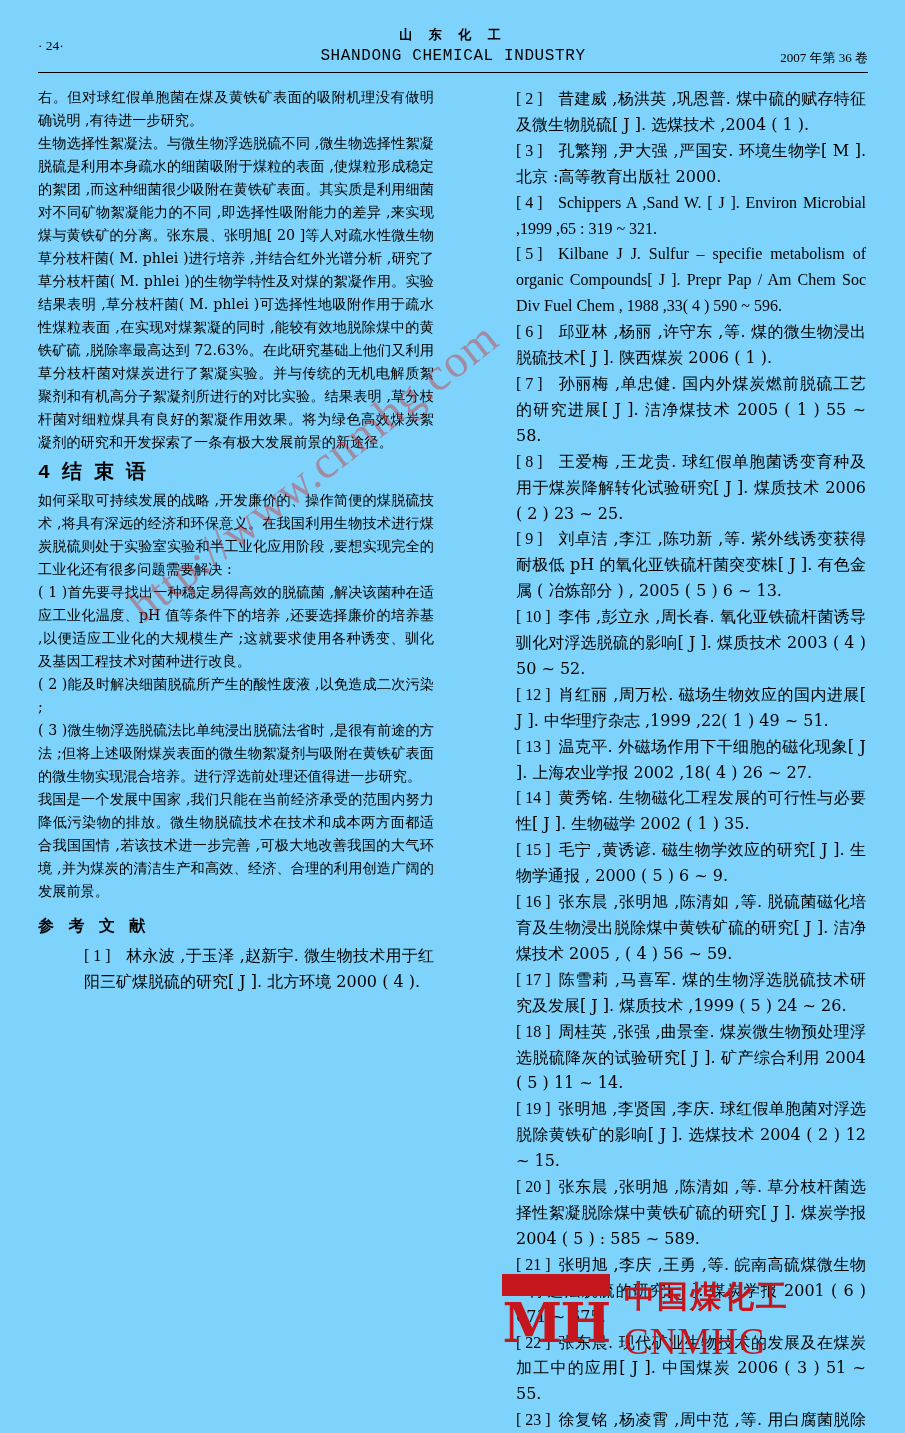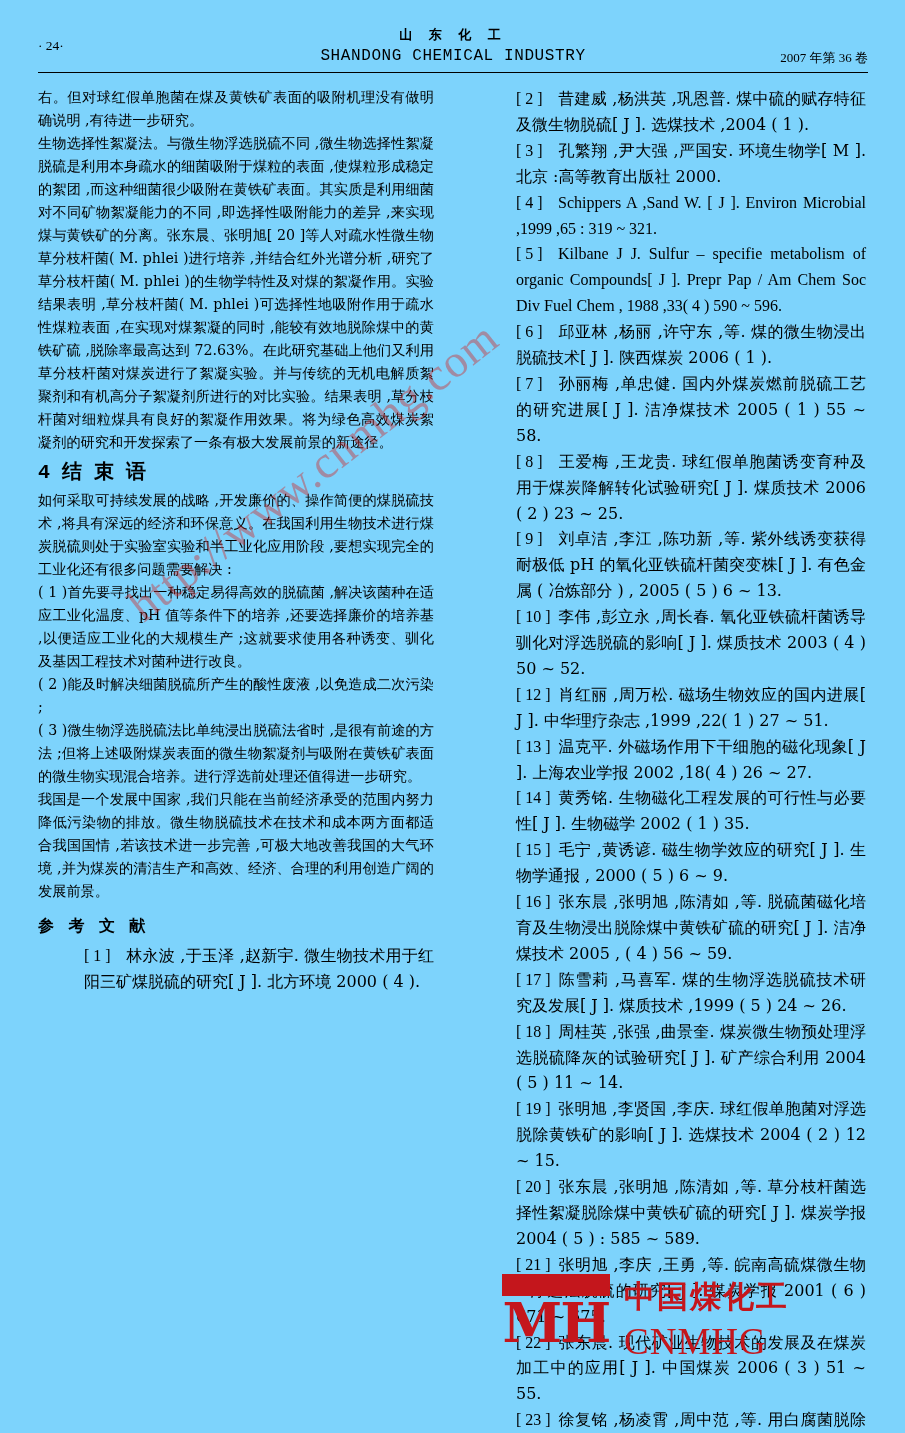--- a/index.html
+++ b/index.html
@@ -238,21 +238,21 @@
   <div class="col col-right">
     <p class="ref"><span class="lbl">[ 2 ]</span><span>昔建威 ,杨洪英 ,巩恩普. 煤中硫的赋存特征及微生物脱硫[ J ]. 选煤技术 ,2004 ( 1 ).</span></p>
     <p class="ref"><span class="lbl">[ 3 ]</span><span>孔繁翔 ,尹大强 ,严国安. 环境生物学[ M ]. 北京 :高等教育出版社 2000.</span></p>
     <p class="ref en"><span class="lbl">[ 4 ]</span><span>Schippers A ,Sand W. [ J ]. Environ Microbial ,1999 ,65 : 319 ~ 321.</span></p>
     <p class="ref en"><span class="lbl">[ 5 ]</span><span>Kilbane J J. Sulfur – specifie metabolism of organic Compounds[ J ]. Prepr Pap / Am Chem Soc Div Fuel Chem , 1988 ,33( 4 ) 590 ~ 596.</span></p>
     <p class="ref"><span class="lbl">[ 6 ]</span><span>邱亚林 ,杨丽 ,许守东 ,等. 煤的微生物浸出脱硫技术[ J ]. 陕西煤炭 2006 ( 1 ).</span></p>
     <p class="ref"><span class="lbl">[ 7 ]</span><span>孙丽梅 ,单忠健. 国内外煤炭燃前脱硫工艺的研究进展[ J ]. 洁净煤技术 2005 ( 1 ) 55 ~ 58.</span></p>
     <p class="ref"><span class="lbl">[ 8 ]</span><span>王爱梅 ,王龙贵. 球红假单胞菌诱变育种及用于煤炭降解转化试验研究[ J ]. 煤质技术 2006 ( 2 ) 23 ~ 25.</span></p>
     <p class="ref"><span class="lbl">[ 9 ]</span><span>刘卓洁 ,李江 ,陈功新 ,等. 紫外线诱变获得耐极低 pH 的氧化亚铁硫杆菌突变株[ J ]. 有色金属 ( 冶炼部分 ) , 2005 ( 5 ) 6 ~ 13.</span></p>
     <p class="ref"><span class="lbl">[ 10 ]</span><span>李伟 ,彭立永 ,周长春. 氧化亚铁硫杆菌诱导驯化对浮选脱硫的影响[ J ]. 煤质技术 2003 ( 4 ) 50 ~ 52.</span></p>
-    <p class="ref"><span class="lbl">[ 12 ]</span><span>肖红丽 ,周万松. 磁场生物效应的国内进展[ J ]. 中华理疗杂志 ,1999 ,22( 1 ) 27 ~ 51.</span></p>
+    <p class="ref"><span class="lbl">[ 12 ]</span><span>肖红丽 ,周万松. 磁场生物效应的国内进展[ J ]. 中华理疗杂志 ,1999 ,22( 1 ) 49 ~ 51.</span></p>
     <p class="ref"><span class="lbl">[ 13 ]</span><span>温克平. 外磁场作用下干细胞的磁化现象[ J ]. 上海农业学报 2002 ,18( 4 ) 26 ~ 27.</span></p>
     <p class="ref"><span class="lbl">[ 14 ]</span><span>黄秀铭. 生物磁化工程发展的可行性与必要性[ J ]. 生物磁学 2002 ( 1 ) 35.</span></p>
     <p class="ref"><span class="lbl">[ 15 ]</span><span>毛宁 ,黄诱谚. 磁生物学效应的研究[ J ]. 生物学通报 , 2000 ( 5 ) 6 ~ 9.</span></p>
     <p class="ref"><span class="lbl">[ 16 ]</span><span>张东晨 ,张明旭 ,陈清如 ,等. 脱硫菌磁化培育及生物浸出脱除煤中黄铁矿硫的研究[ J ]. 洁净煤技术 2005 , ( 4 ) 56 ~ 59.</span></p>
     <p class="ref"><span class="lbl">[ 17 ]</span><span>陈雪莉 ,马喜军. 煤的生物浮选脱硫技术研究及发展[ J ]. 煤质技术 ,1999 ( 5 ) 24 ~ 26.</span></p>
     <p class="ref"><span class="lbl">[ 18 ]</span><span>周桂英 ,张强 ,曲景奎. 煤炭微生物预处理浮选脱硫降灰的试验研究[ J ]. 矿产综合利用 2004 ( 5 ) 11 ~ 14.</span></p>
     <p class="ref"><span class="lbl">[ 19 ]</span><span>张明旭 ,李贤国 ,李庆. 球红假单胞菌对浮选脱除黄铁矿的影响[ J ]. 选煤技术 2004 ( 2 ) 12 ~ 15.</span></p>
     <p class="ref"><span class="lbl">[ 20 ]</span><span>张东晨 ,张明旭 ,陈清如 ,等. 草分枝杆菌选择性絮凝脱除煤中黄铁矿硫的研究[ J ]. 煤炭学报 2004 ( 5 ) : 585 ~ 589.</span></p>
     <p class="ref"><span class="lbl">[ 21 ]</span><span>张明旭 ,李庆 ,王勇 ,等. 皖南高硫煤微生物 – 浮选法脱硫的研究[ J ]. 煤炭学报 2001 ( 6 ) 671 ~ 675.</span></p>
     <p class="ref"><span class="lbl">[ 22 ]</span><span>张东晨. 现代矿业生物技术的发展及在煤炭加工中的应用[ J ]. 中国煤炭 2006 ( 3 ) 51 ~ 55.</span></p>

